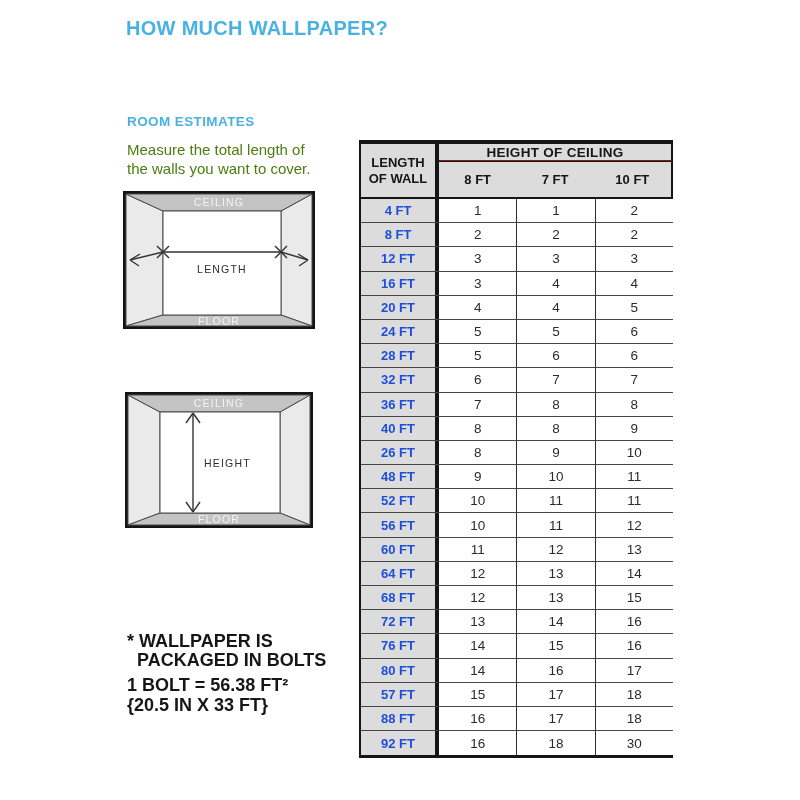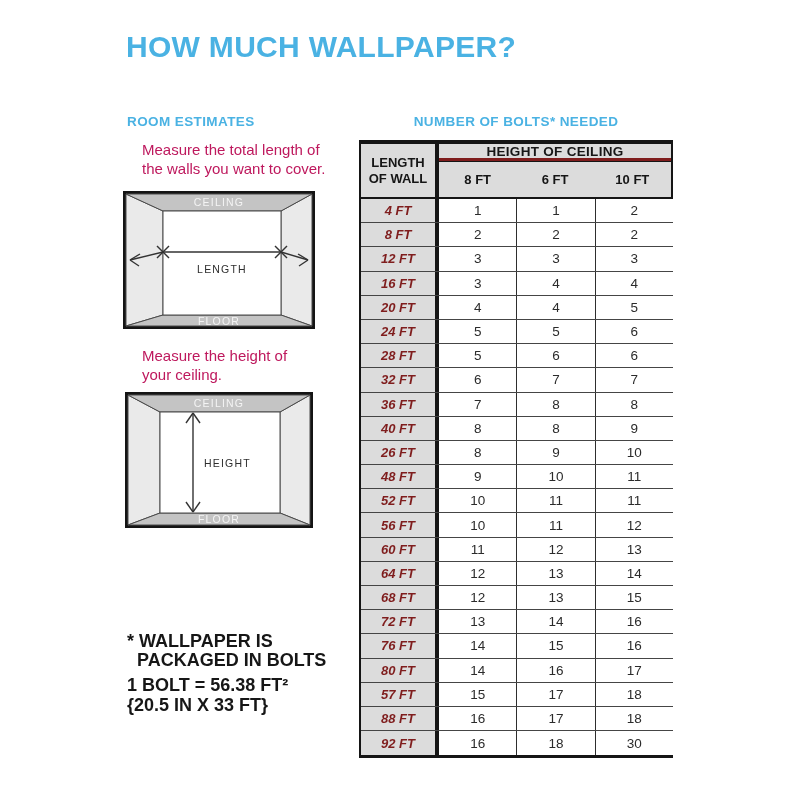--- a/index.html
+++ b/index.html
@@ -2,31 +2,31 @@
 <html><head>
 <meta charset="utf-8">
 <style>
   * { margin:0; padding:0; box-sizing:border-box; }
   html,body { background:#ffffff; }
   .page {
     position:relative; width:800px; height:800px; background:#ffffff;
     font-family:"Liberation Sans","DejaVu Sans",sans-serif; color:#1e1e1e; overflow:hidden;
   }
   .title {
-    position:absolute; left:126px; top:30px;
-    font-size:30px; font-weight:bold; letter-spacing:0.3px; color:#4AB2E3;
+    position:absolute; left:126px; top:17px;
+    font-size:20px; font-weight:bold; letter-spacing:0.3px; color:#4AB2E3;
   }
   .sec-heading {
     position:absolute; font-size:13.5px; font-weight:bold; letter-spacing:0.4px; color:#4AB2E3;
   }
   #room-heading { left:127px; top:114px;text-align:right; }
   #table-heading { left:359px; top:114px; width:314px; text-align:center; }
   .body-text {
-    position:absolute; left:142px; font-size:15px; line-height:19px;
-    color:#be185d; white-space:pre-wrap;
+    position:absolute; left:127px; font-size:15px; line-height:19px;
+    color:#4d7c0f; white-space:pre-wrap;
   }
   #instruction-length { top:140px; }
   #instruction-height { top:346px; }
   #instruction-chart  { top:545px; }
   .footnote {
     position:absolute; left:127px; top:632px; font-size:18px; line-height:19px;
     font-weight:bold; color:#161616; white-space:pre-wrap;
   }
   .bolt-spec {
     position:absolute; left:127px; top:676px; font-size:18px; line-height:19.5px;
@@ -48,35 +48,35 @@
     display:flex; height:55px; background:#dcdcdc;
     border-bottom:2px solid #151515; border-right:2px solid #151515;
   }
   .corner-cell {
     width:78px; border-right:4px solid #151515;
     display:flex; align-items:center; justify-content:center; text-align:center;
     font-size:13px; font-weight:bold; line-height:16px; white-space:pre-line; color:#161616;
   }
   .head-right { flex:1; display:flex; flex-direction:column; }
   .group-cell {
-    height:17px; border-bottom:3px solid #7f1d1d;
+    height:17px; border-bottom:1px solid #7f1d1d;
     display:flex; align-items:center; justify-content:center;
     font-size:13.5px; font-weight:bold; letter-spacing:0.3px; color:#161616;
   }
   .subhead { flex:1; border-top:1.5px solid #151515; display:flex; }
   .subhead span {
     flex:1; display:flex; align-items:center; justify-content:center;
     font-size:13px; font-weight:bold; color:#161616;
   }
   .trow { display:flex; height:24.2px; }
   .trow:not(:last-child) { border-bottom:1.5px solid #454545; }
   .c0 {
     width:78px; background:#dcdcdc; border-right:4px solid #151515;
     display:flex; align-items:center; justify-content:center;
-    font-size:13px; font-weight:bold; color:#7f1d1d;font-style:italic;
+    font-size:13px; font-weight:bold; color:#1d4ed8;
   }
   .c {
     flex:1; display:flex; align-items:center; justify-content:center;
     font-size:13.5px; color:#2b2b2b;
   }
   .c + .c { border-left:1.5px solid #2e2e2e; }
 </style>
 </head>
 <body>
 
@@ -107,22 +107,20 @@
       <line x1="34" y1="55" x2="46" y2="67"></line>
       <line x1="34" y1="67" x2="46" y2="55"></line>
       <line x1="152" y1="55" x2="164" y2="67"></line>
       <line x1="152" y1="67" x2="164" y2="55"></line>
     </g>
     <text class="band-label" x="96" y="15" text-anchor="middle">CEILING</text>
     <text class="band-label" x="96" y="134" text-anchor="middle">FLOOR</text>
     <text class="dim-label" x="99" y="82" text-anchor="middle">LENGTH</text>
   </svg>
 
-  <p class="body-text" id="instruction-height">Measure the height of
-your ceiling.</p>
 
   <svg class="diagram" id="diagram-height" width="188" height="136" viewBox="0 0 188 136">
     <rect x="1.5" y="1.5" width="185" height="133" fill="#ffffff" stroke="#141414" stroke-width="3"></rect>
     <polygon points="3,3 35,20 35,121 3,133" fill="#eaeaea" stroke="#4a4a4a" stroke-width="1"></polygon>
     <polygon points="185,3 155,20 155,121 185,133" fill="#eaeaea" stroke="#4a4a4a" stroke-width="1"></polygon>
     <polygon points="3,3 185,3 155,20 35,20" fill="#c4c4c4" stroke="#4a4a4a" stroke-width="1"></polygon>
     <polygon points="3,133 185,133 155,121 35,121" fill="#c4c4c4" stroke="#4a4a4a" stroke-width="1"></polygon>
     <rect x="35" y="20" width="120" height="101" fill="#ffffff" stroke="#4a4a4a" stroke-width="1"></rect>
     <g stroke="#333333" stroke-width="1.4" fill="none">
       <line x1="68" y1="21" x2="68" y2="120"></line>
@@ -136,31 +134,30 @@
     <text class="dim-label" x="79" y="75">HEIGHT</text>
   </svg>
 
 
   <p class="footnote">* WALLPAPER IS
   PACKAGED IN BOLTS</p>
 
   <p class="bolt-spec">1 BOLT = 56.38 FT²
 {20.5 IN X 33 FT}</p>
 
-  <h2 class="sec-heading" id="table-heading">NUMBER OF BOLTS* NEEDED</h2>
 
   <div class="bolt-table">
     <div class="thead">
       <div class="corner-cell">LENGTH
 OF WALL</div>
       <div class="head-right">
         <div class="group-cell">HEIGHT OF CEILING</div>
         <div class="subhead">
           <span>8 FT</span>
-          <span>6 FT</span>
+          <span>7 FT</span>
           <span>10 FT</span>
         </div>
       </div>
     </div>
     <div class="tbody">
         <div class="trow">
           <div class="c0">4 FT</div>
           <div class="c">1</div>
           <div class="c">1</div>
           <div class="c">2</div>

